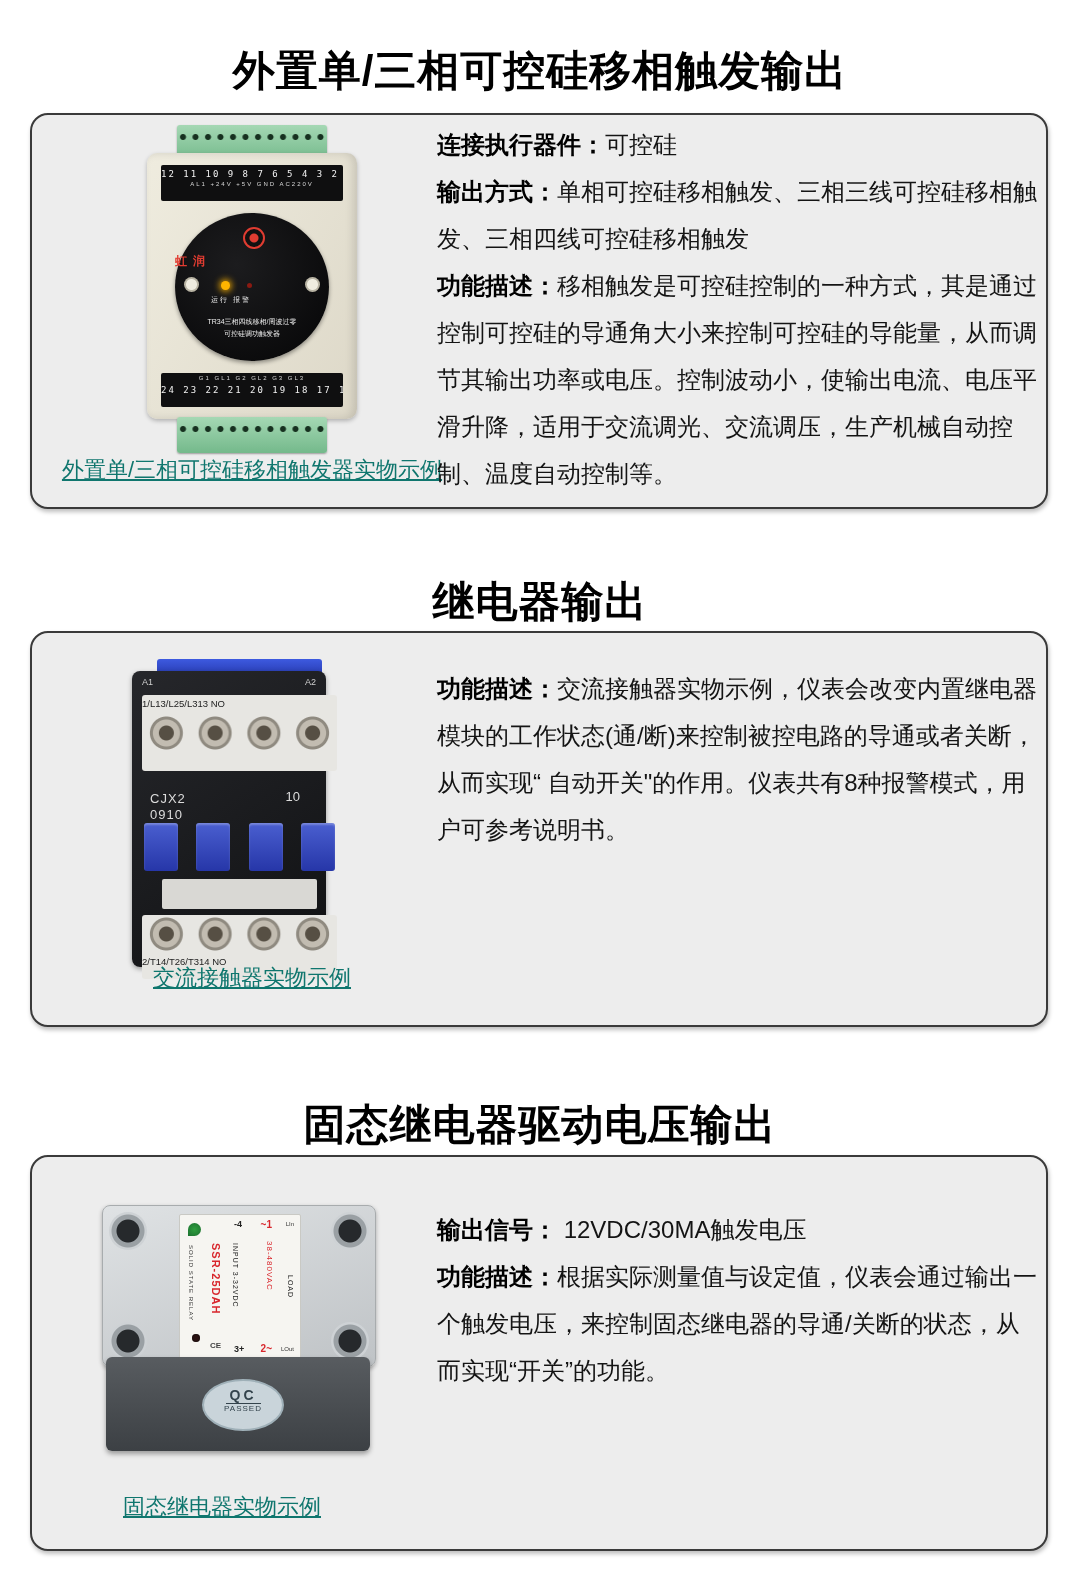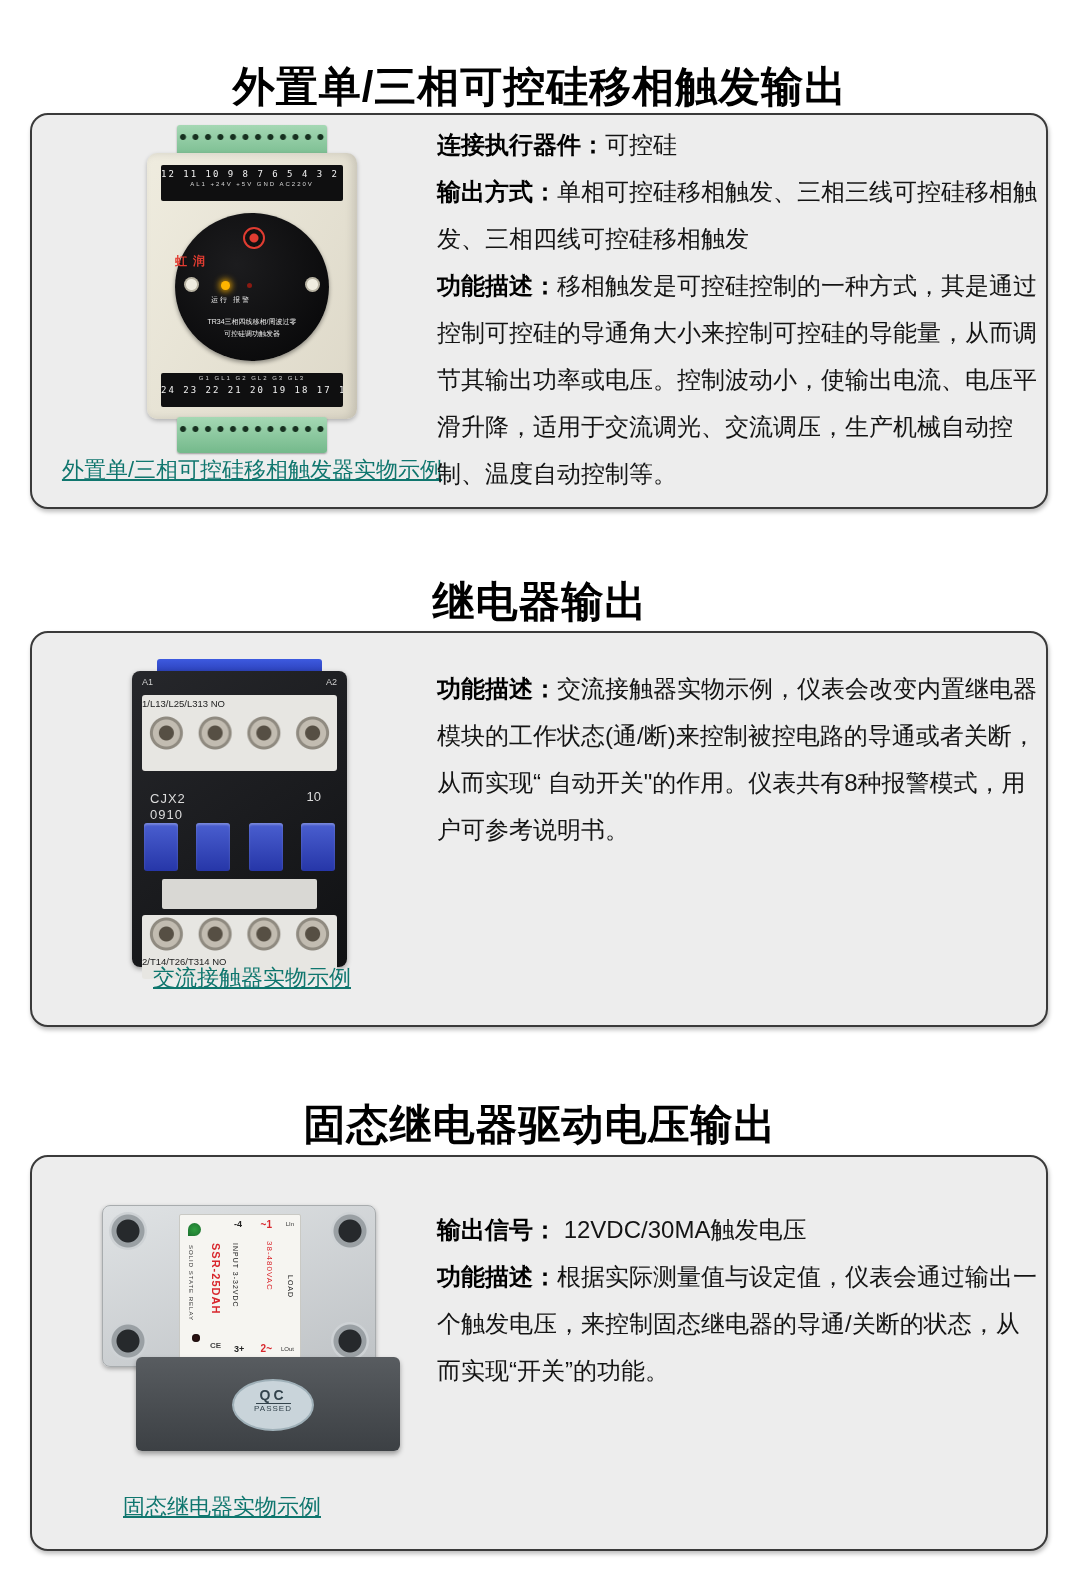--- a/index.html
+++ b/index.html
@@ -60,21 +60,21 @@
   .dev1-ledlabels{position:absolute;left:36px;top:82px;color:#e8e8e8;font-size:7px;letter-spacing:2px;white-space:nowrap;}
   .dev1-model1{position:absolute;left:0;right:0;top:104px;text-align:center;color:#f0f0f0;font-size:7px;white-space:nowrap;}
   .dev1-model2{position:absolute;left:0;right:0;top:116px;text-align:center;color:#f0f0f0;font-size:7px;white-space:nowrap;}
   .screwhole{position:absolute;width:15px;height:15px;border-radius:50%;background:radial-gradient(circle,#efece0 0 5px,#b9b4a4 6px);top:64px;}
   .screwhole-l{left:9px;}
   .screwhole-r{right:9px;}
 
   
   .dev2{position:absolute;left:100px;top:26px;width:215px;height:312px;}
   .dev2-blue{position:absolute;left:25px;top:0;width:165px;height:20px;border-radius:3px;background:linear-gradient(#3d5ae0,#2334a6);}
-  .dev2-body{position:absolute;left:0;top:12px;width:194px;height:296px;border-radius:8px;background:linear-gradient(145deg,#26272b,#101113);box-shadow:0 2px 5px rgba(0,0,0,.35);padding-left:21px;}
+  .dev2-body{position:absolute;left:0;top:12px;width:194px;height:296px;border-radius:8px;background:linear-gradient(145deg,#26272b,#101113);box-shadow:0 2px 5px rgba(0,0,0,.35);}
   .dev2-a1{position:absolute;left:10px;top:6px;color:#cfcfcf;font-size:9px;}
   .dev2-a2{position:absolute;right:10px;top:6px;color:#cfcfcf;font-size:9px;}
   .dev2-band{position:absolute;left:10px;width:195px;background:#e7e6e2;border-radius:3px;}
   .dev2-band-top{top:24px;height:76px;}
   .dev2-band-bottom{top:244px;height:64px;}
   .dev2-termrow{display:flex;justify-content:flex-start;font-size:9.5px;color:#222;padding-top:3px;white-space:nowrap;}
   .dev2-screws{
     height:44px;margin-top:2px;
     background:radial-gradient(circle at 50% 50%,#564f44 0 7px,#c2bcb1 8px 13px,#8f8a80 14px 16px,rgba(0,0,0,0) 17px);
     background-size:25% 100%;
@@ -105,30 +105,30 @@
   .dev3-t1{position:absolute;right:28px;top:4px;font-size:10px;color:#d8262c;font-weight:700;}
   .dev3-t2{position:absolute;right:28px;bottom:4px;font-size:10px;color:#d8262c;font-weight:700;}
   .dev3-lin{position:absolute;right:6px;top:6px;font-size:6px;color:#333;}
   .dev3-lout{position:absolute;right:6px;bottom:6px;font-size:6px;color:#333;}
   .dev3-range{position:absolute;right:26px;top:26px;writing-mode:vertical-rl;font-size:8px;color:#d8262c;letter-spacing:1px;}
   .dev3-load{position:absolute;right:6px;top:60px;writing-mode:vertical-rl;font-size:7px;color:#222;letter-spacing:1px;}
   .dev3-t4{position:absolute;left:54px;top:4px;font-size:9px;color:#222;font-weight:700;}
   .dev3-t3{position:absolute;left:54px;bottom:4px;font-size:9px;color:#222;font-weight:700;}
   .dev3-input{position:absolute;left:52px;top:28px;writing-mode:vertical-rl;font-size:7px;color:#222;letter-spacing:1px;white-space:nowrap;}
   .dev3-body{position:absolute;left:4px;top:152px;width:264px;height:94px;border-radius:6px;
-    background:linear-gradient(#585c60,#3c4044);box-shadow:0 3px 5px rgba(0,0,0,.35);margin-left:30px;}
+    background:linear-gradient(#585c60,#3c4044);box-shadow:0 3px 5px rgba(0,0,0,.35);}
   .dev3-qc{position:absolute;left:96px;top:22px;width:78px;height:48px;border-radius:50%;
     background:#c9d4da;border:2px solid #9fb0b8;text-align:center;color:#33434c;}
   .dev3-qc .q1{font-size:14px;font-weight:700;letter-spacing:3px;margin-top:6px;border-bottom:1.5px solid #33434c;display:inline-block;padding:0 4px;}
   .dev3-qc .q2{font-size:8px;font-weight:400;letter-spacing:1px;}
 </style>
 </head>
 <body>
 
-<h1 class="sec-title" style="top:34px;">外置单/三相可控硅移相触发输出</h1>
+<h1 class="sec-title" style="top:18px;">外置单/三相可控硅移相触发输出</h1>
 
 <div class="card" style="top:113px;">
 
   <div class="dev1">
     <div class="dev1-term dev1-term-top"></div>
     <div class="dev1-body">
       <div class="dev1-strip dev1-strip-top">
         <div class="dev1-nums">12 11 10 9 8 7 6 5 4 3 2 1</div>
         <div class="dev1-sub">AL1  +24V +5V GND          AC220V</div>
       </div>

